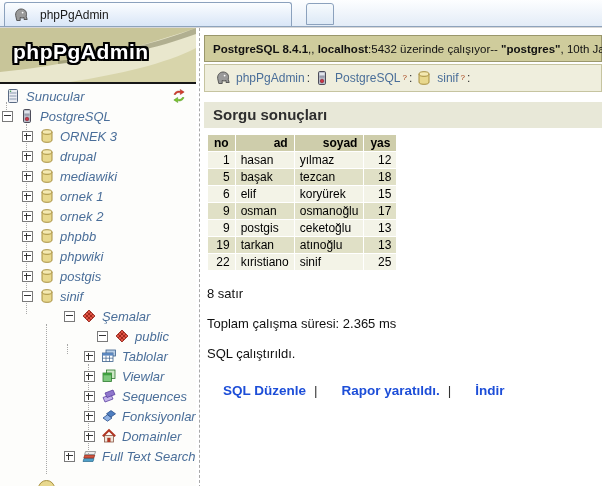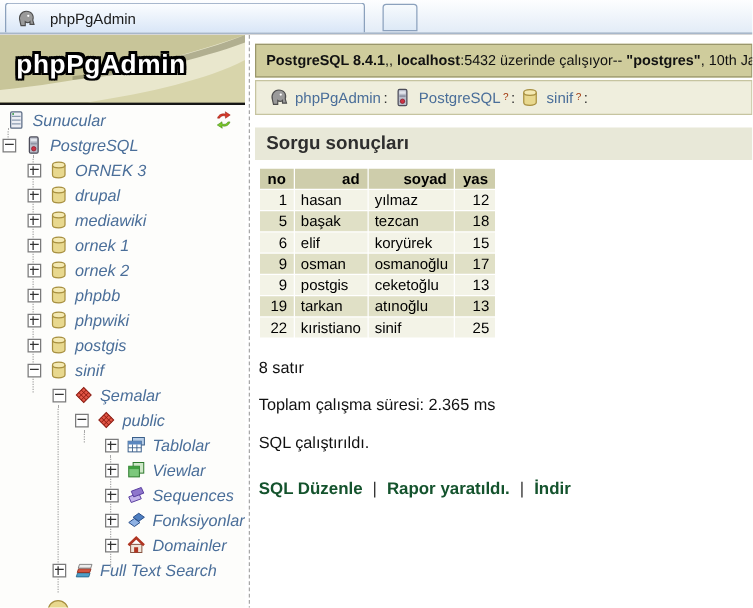--- a/index.html
+++ b/index.html
@@ -36,22 +36,22 @@
     color:#fff;
     text-shadow:-2px -2px 0 #000,2px -2px 0 #000,-2px 2px 0 #000,2px 2px 0 #000,
                 -2px 0 0 #000,2px 0 0 #000,0 -2px 0 #000,0 2px 0 #000;
   }
   .tree{position:relative;padding-top:2px;height:402px;overflow:hidden;font-size:13px;}
   .trow{height:20px;display:flex;align-items:center;font-style:italic;}
   .tlabel{color:#4a6e99;text-decoration:none;cursor:pointer;}
   .lvl0{padding-left:5px;}
   .lvl1{padding-left:2px;}
   .lvl2{padding-left:22px;}
-  .lvl3{padding-left:42px;}
-  .lvl4{padding-left:60px;}
+  .lvl3{padding-left:64px;}
+  .lvl4{padding-left:97px;}
   .lvl5{padding-left:84px;}
   .exp{
     width:9px;height:9px;flex:0 0 9px;border:1px solid #7a7a7a;background:#fff;
     position:relative;margin-right:6px;cursor:pointer;
   }
   .exp::before{content:"";position:absolute;left:1px;right:1px;top:3px;height:1px;background:#333;}
   .exp.closed::after{content:"";position:absolute;top:1px;bottom:1px;left:3px;width:1px;background:#333;}
   .ic{width:16px;height:16px;flex:0 0 16px;margin-right:5px;}
   .refresh{position:absolute;right:9px;top:4px;width:16px;height:16px;cursor:pointer;}
   .guide{position:absolute;width:0;border-left:1px dotted #a8a8a8;}
@@ -87,21 +87,21 @@
   }
   table.results th{
     background:#cecdab;font-weight:bold;padding:1px 6px;text-align:right;color:#000;
   }
   table.results td{padding:1px 5px;color:#000;}
   tr.data1 td{background:#f3f3e7;}
   tr.data2 td{background:#e0e0c6;}
   td.num{text-align:right;}
   .msg{margin:15px 0 0 3px;font-size:13px;color:#111;}
   .actions{margin:22px 0 0 3px;font-size:13.5px;font-weight:bold;display:flex;gap:8px;align-items:center;}
-  .actions a{color:#14532d;text-decoration:none;cursor:pointer;}
+  .actions a{color:#1d4ed8;text-decoration:none;cursor:pointer;margin-left:16px;}
   .actions .pipe{color:#333;font-weight:normal;}
 </style>
 </head>
 <body>
 
 <svg width="0" height="0" style="position:absolute">
   <defs>
     <symbol id="sym-elephant" viewBox="0 0 16 16">
       <path d="M3 10 C1.5 5.5 4.5 2 8 2 C12 2 14.5 5 13.2 9.2 L14.2 12.5 L11 12.5 L11 10.3 C10 11.2 8.2 11.2 7.2 10.4 L7.2 13.5 L3.8 13.5 Z" fill="#9a9a9a" stroke="#4d4d4d" stroke-width="0.9"></path>
       <circle cx="9.6" cy="5.6" r="0.9" fill="#fff"></circle>

